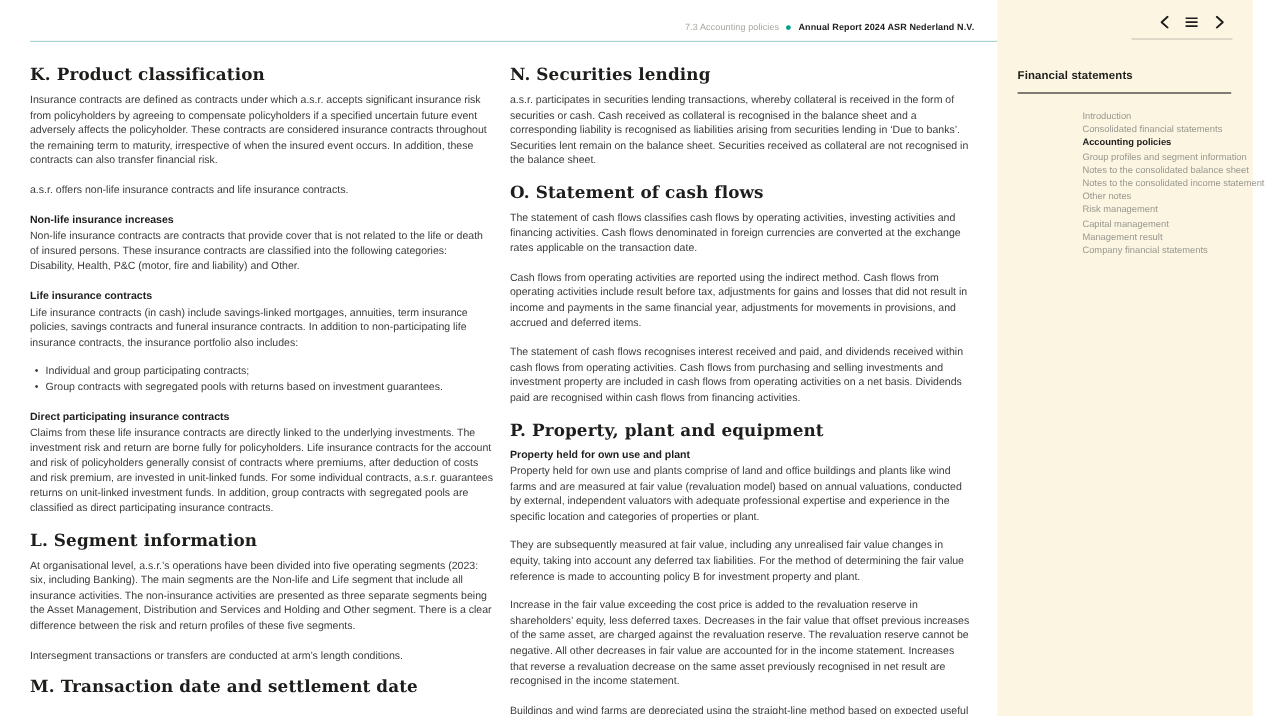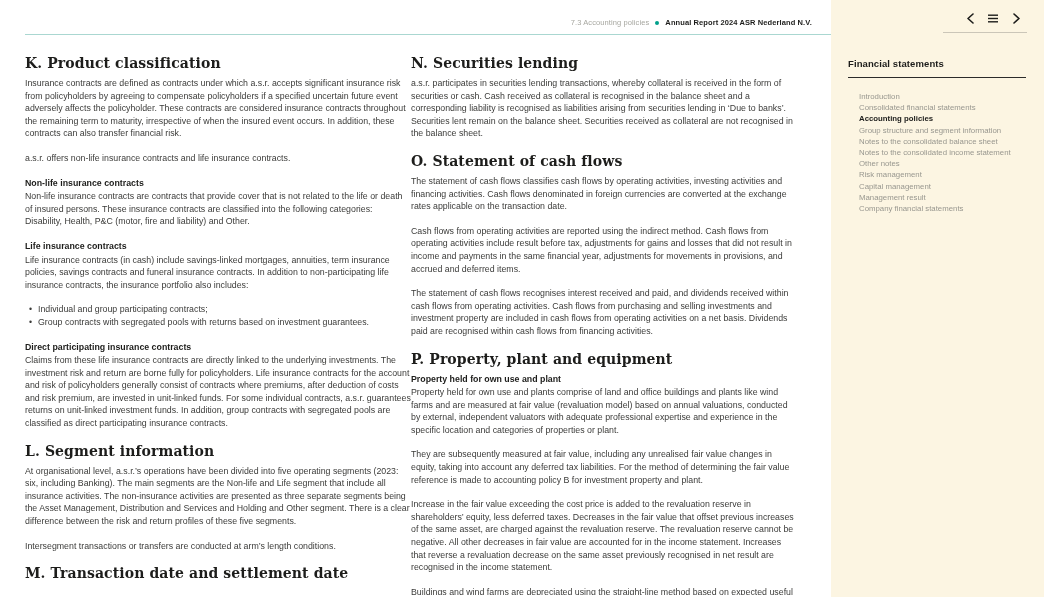--- a/index.html
+++ b/index.html
@@ -21,21 +21,21 @@
   .doc-title { font-size:7.5px; font-weight:bold; color:#1d1d1b; letter-spacing:.1px; }
   .page-num { font-size:10px; font-weight:bold; color:#1d1d1b; margin-left:14px;text-decoration:underline; }
   .head-rule {
     position:absolute; top:34px; left:25px; width:818px; height:1px;
     background:#aad7d1;
   }
 
   
   .columns {
     position:absolute; top:55px; left:25px; width:790px; height:540px;
-    display:flex; gap:0; overflow:hidden;
+    display:flex; gap:14px; overflow:hidden;
   }
   .col { width:386px; flex:0 0 386px; }
 
   .heading {
     font-family:"DejaVu Serif", serif;
     font-weight:bold; font-size:14px; line-height:17px;
     color:#1d1d1b; letter-spacing:.1px;
     margin:13px 0 5px;
   }
   .col > .heading:first-child { margin-top:0; }
@@ -68,20 +68,21 @@
   }
   .side-inner { padding:58px 18px 0 17px; }
   .side-title {
     font-size:9.5px; font-weight:bold; color:#1d1d1b; letter-spacing:.1px;
     padding-bottom:8px; border-bottom:1.5px solid #2b2b29;
   }
   .side-list { margin-top:13px; padding-left:11px; }
   .side-item {
     font-size:7.8px; line-height:11.2px; color:#98978f; cursor:pointer;
     white-space:nowrap;
+    margin-left:43px;
   }
   .side-item.active { color:#1d1d1b; font-weight:bold; }
 </style>
 </head>
 <body>
 
 <div>
 
   <div class="page-head">
     <span class="crumb">7.3 Accounting policies</span>
@@ -89,21 +90,21 @@
     <span class="doc-title">Annual Report 2024 ASR Nederland N.V.</span>
     <span class="page-num">26</span>
   </div>
   <div class="head-rule"></div>
 
   <div class="columns">
     <div class="col">
         <div class="heading">K. Product classification</div>
         <div class="para">Insurance contracts are defined as contracts under which a.s.r. accepts significant insurance risk from policyholders by agreeing to compensate policyholders if a specified uncertain future event adversely affects the policyholder. These contracts are considered insurance contracts throughout the remaining term to maturity, irrespective of when the insured event occurs. In addition, these contracts can also transfer financial risk.</div>
         <div class="para">a.s.r. offers non-life insurance contracts and life insurance contracts.</div>
-        <div class="subheading">Non-life insurance contracts</div>
+        <div class="subheading">Non-life insurance increases</div>
         <div class="para">Non-life insurance contracts are contracts that provide cover that is not related to the life or death of insured persons. These insurance contracts are classified into the following categories: Disability, Health, P&amp;C (motor, fire and liability) and Other.</div>
         <div class="subheading">Life insurance contracts</div>
         <div class="para">Life insurance contracts (in cash) include savings-linked mortgages, annuities, term insurance policies, savings contracts and funeral insurance contracts. In addition to non-participating life insurance contracts, the insurance portfolio also includes:</div>
         <ul class="bullets">
           <li>Individual and group participating contracts;</li>
           <li>Group contracts with segregated pools with returns based on investment guarantees.</li>
         </ul>
         <div class="subheading">Direct participating insurance contracts</div>
         <div class="para">Claims from these life insurance contracts are directly linked to the underlying investments. The investment risk and return are borne fully for policyholders. Life insurance contracts for the account and risk of policyholders generally consist of contracts where premiums, after deduction of costs and risk premium, are invested in unit-linked funds. For some individual contracts, a.s.r. guarantees returns on unit-linked investment funds. In addition, group contracts with segregated pools are classified as direct participating insurance contracts.</div>
         <div class="heading">L. Segment information</div>
@@ -149,21 +150,21 @@
           </svg>
       </span>
     </div>
     <div class="nav-divider"></div>
     <div class="side-inner">
       <div class="side-title">Financial statements</div>
       <div class="side-list">
           <div class="side-item">Introduction</div>
           <div class="side-item">Consolidated financial statements</div>
           <div class="side-item active">Accounting policies</div>
-          <div class="side-item">Group structure and segment information</div>
+          <div class="side-item">Group profiles and segment information</div>
           <div class="side-item">Notes to the consolidated balance sheet</div>
           <div class="side-item">Notes to the consolidated income statement</div>
           <div class="side-item">Other notes</div>
           <div class="side-item">Risk management</div>
           <div class="side-item">Capital management</div>
           <div class="side-item">Management result</div>
           <div class="side-item">Company financial statements</div>
         </div>
     </div>
   </div>

